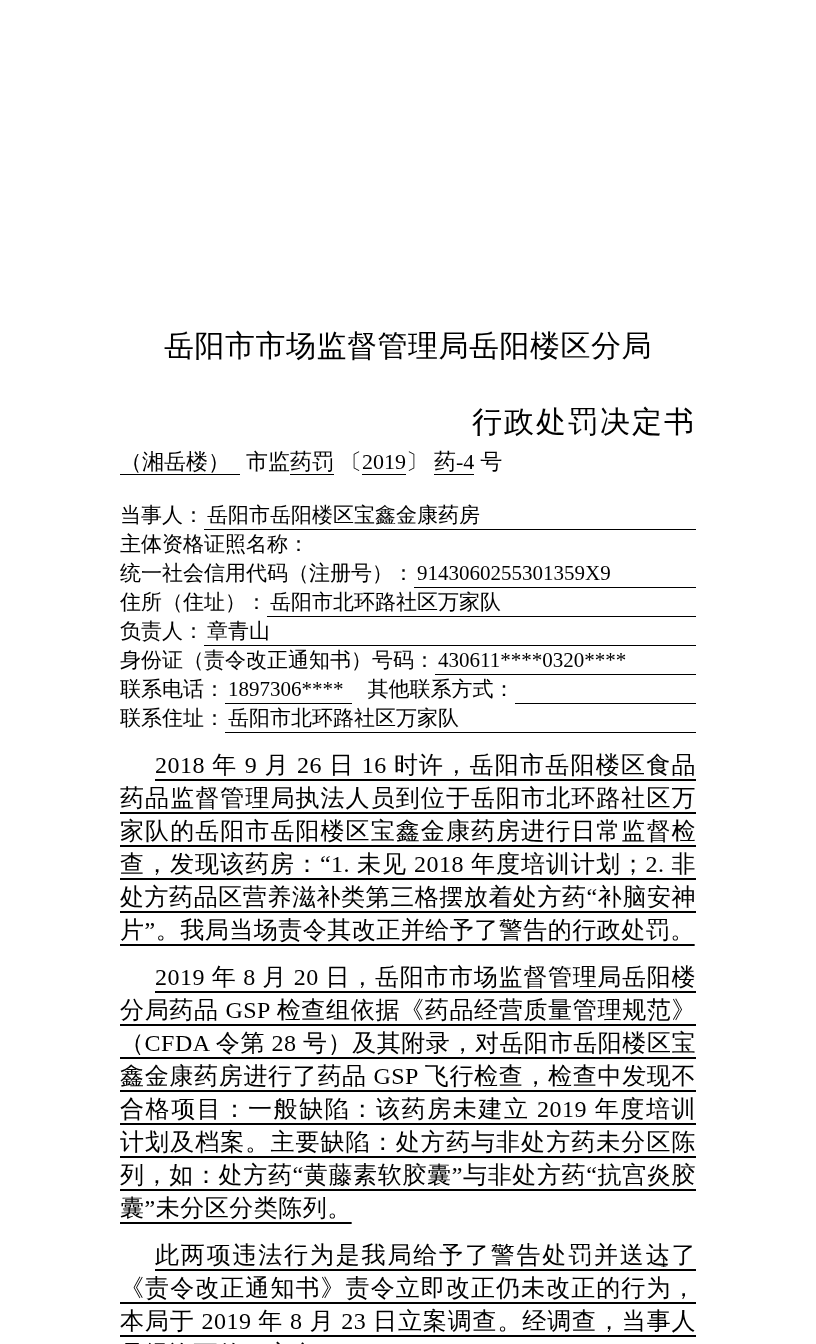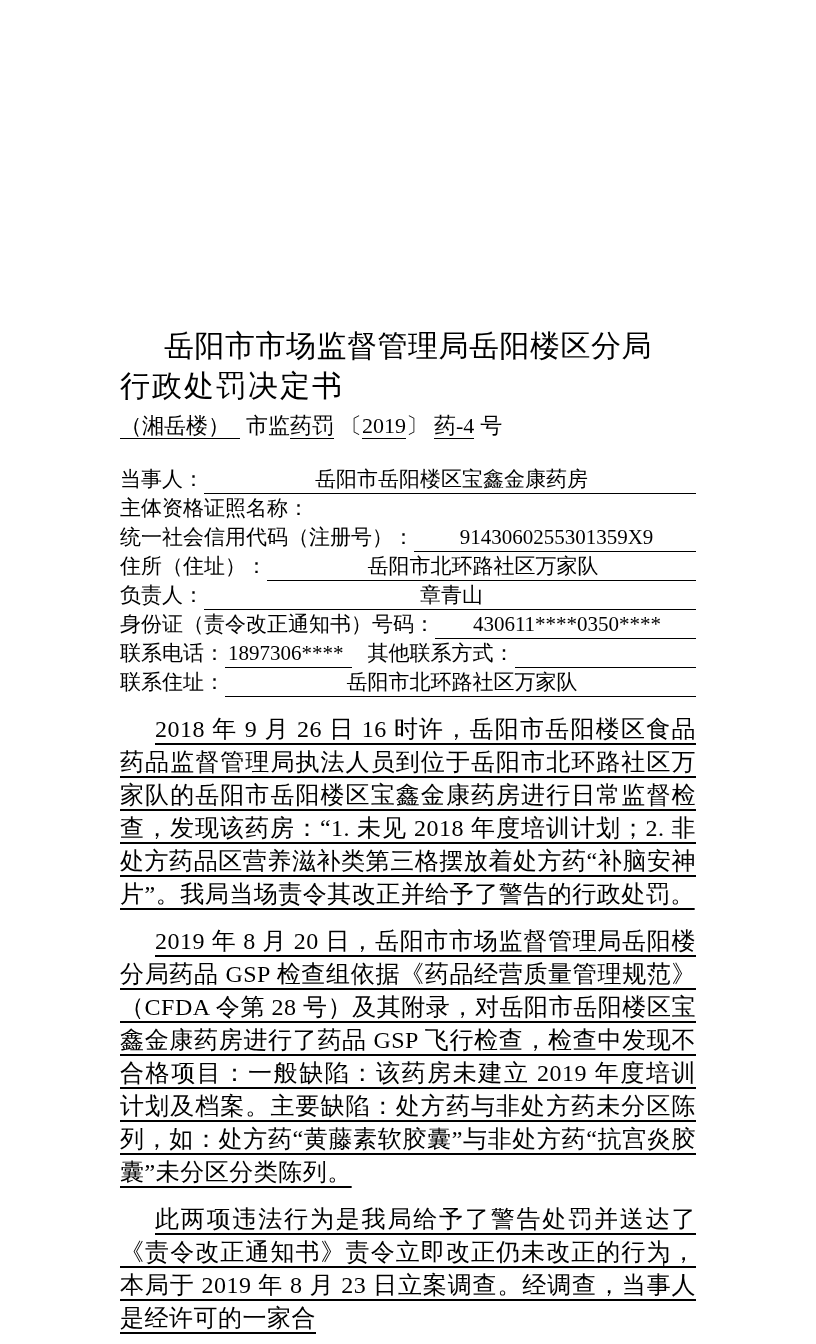--- a/index.html
+++ b/index.html
@@ -22,24 +22,25 @@
     font-size: 30px;
     font-weight: normal;
     text-align: center;
     line-height: 40px;
     letter-spacing: 0.5px;
     white-space: nowrap;
   }
   .title-line2 {
     font-size: 30px;
     font-weight: normal;
-    text-align: left;
+    text-align: right;
     line-height: 40px;
     letter-spacing: 2px;
     white-space: nowrap;
+    margin-top: 36px;
   }
   .doc-number {
     text-align: left;
     font-size: 22px;
     line-height: 28px;
     margin-top: 6px;
     white-space: nowrap;
   }
   .doc-number span { display: inline-block; line-height: 25px; }
   .doc-number .u { border-bottom: 1.5px solid #000; }
@@ -56,21 +57,20 @@
     height: 29px;
     line-height: 28px;
     white-space: nowrap;
   }
   .flabel { flex: 0 0 auto; }
   .fvalue-fill {
     flex: 1 1 auto;
     border-bottom: 1.5px solid #000;
     padding-left: 3px;
     overflow: hidden;
-    text-align: center;
   }
   .fvalue-inline {
     flex: 0 0 auto;
     border-bottom: 1.5px solid #000;
     padding: 0 8px 0 3px;
   }
   .flabel2 { margin-left: 16px; }
 
   .paras { margin-top: 16px; }
   .paras p {
@@ -119,21 +119,21 @@
     <div class="field-row">
       <span class="flabel">住所（住址）：</span>
       <span class="fvalue-fill">岳阳市北环路社区万家队</span>
     </div>
     <div class="field-row">
       <span class="flabel">负责人：</span>
       <span class="fvalue-fill">章青山</span>
     </div>
     <div class="field-row">
       <span class="flabel">身份证（责令改正通知书）号码：</span>
-      <span class="fvalue-fill">430611****0350****</span>
+      <span class="fvalue-fill">430611****0320****</span>
     </div>
     <div class="field-row">
       <span class="flabel">联系电话：</span>
       <span class="fvalue-inline">1897306****</span>
       <span class="flabel flabel2">其他联系方式：</span>
       <span class="fvalue-fill"></span>
     </div>
     <div class="field-row">
       <span class="flabel">联系住址：</span>
       <span class="fvalue-fill">岳阳市北环路社区万家队</span>

